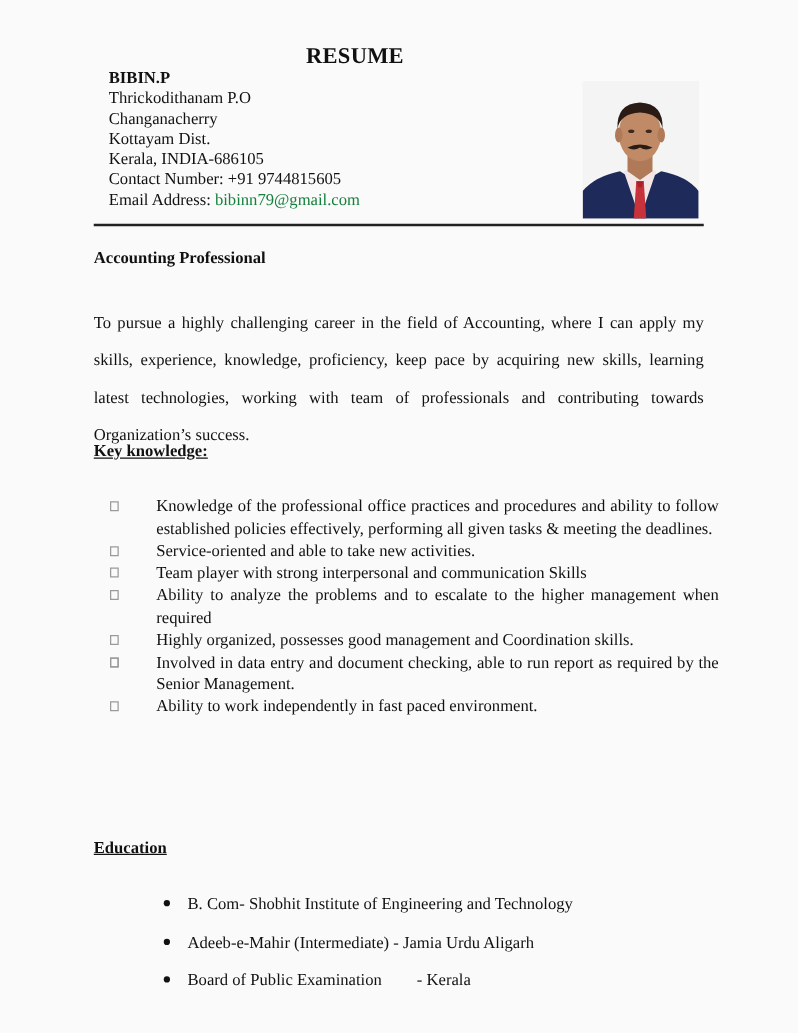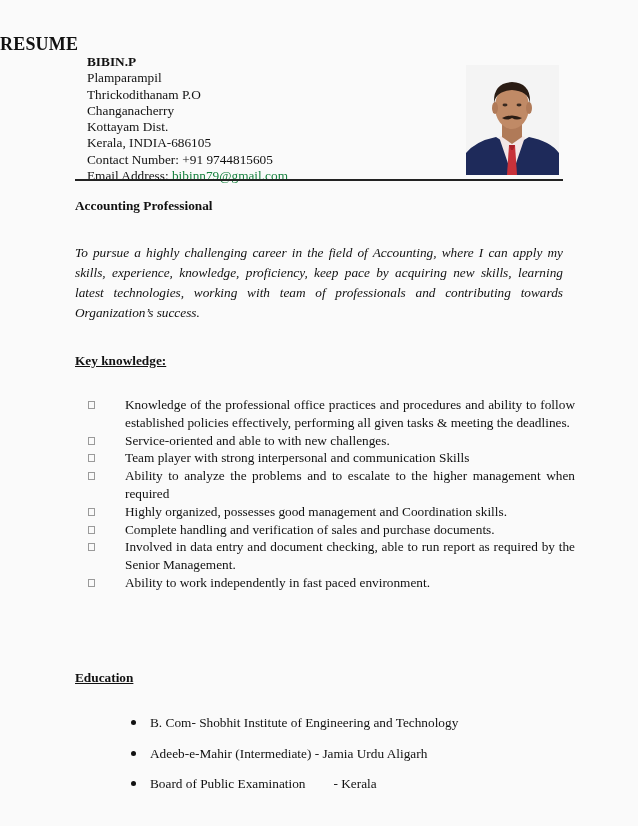--- a/index.html
+++ b/index.html
@@ -20,21 +20,21 @@
       position: absolute;
       left: 75px;
       top: 0;
       width: 488px;
     }
     .title {
       position: absolute;
       left: 0;
       top: 34px;
       width: 568px;
-      text-align: left;
+      text-align: center;
       font-weight: bold;
       font-size: 18px;
       letter-spacing: 0.2px;
     }
     .header-block {
       position: absolute;
       left: 0;
       top: 54px;
       line-height: 16.3px;
       margin-left: 12px;
@@ -67,22 +67,21 @@
       left: 0;
       top: 198px;
       font-weight: bold;
     }
     .objective {
       position: absolute;
       left: 0;
       top: 243px;
       width: 488px;
       text-align: justify;
-      line-height: 20px;
-      font-style: italic;
+      line-height: 30px;
     }
     .section-heading {
       position: absolute;
       left: 0;
       font-weight: bold;
       text-decoration: underline;
     }
     .strengths {
       position: absolute;
       left: 0;
@@ -137,21 +136,20 @@
   </style>
 </head>
 <body>
 
 <div class="title">RESUME</div>
 
 <div class="page">
 
   <div class="header-block">
     <div class="name">BIBIN.P</div>
-    <div>Plamparampil</div>
     <div>Thrickodithanam P.O</div>
     <div>Changanacherry</div>
     <div>Kottayam Dist.</div>
     <div>Kerala, INDIA-686105</div>
     <div>
       <span>Contact Number: </span><span>+91 9744815605</span>
     </div>
     <div>
       <span>Email Address: </span><a>bibinn79@gmail.com</a>
     </div>
@@ -187,25 +185,25 @@
   <div class="rule"></div>
 
   <div class="role">Accounting Professional</div>
 
   <div class="objective">To pursue a highly challenging career in the field of Accounting, where I can apply my skills, experience, knowledge, proficiency, keep pace by acquiring new skills, learning latest technologies, working with team of professionals and contributing towards Organization’s success.</div>
 
   <div class="section-heading" style="top:353px;">Key knowledge:</div>
 
   <ul class="strengths">
     <li><span class="box"></span><span>Knowledge of the professional office practices and procedures and ability to follow established policies effectively, performing all given tasks &amp; meeting the deadlines.</span></li>
-    <li><span class="box"></span><span>Service-oriented and able to with new challenges.</span></li>
+    <li><span class="box"></span><span>Service-oriented and able to take new activities.</span></li>
     <li><span class="box"></span><span>Team player with strong interpersonal and communication Skills</span></li>
     <li><span class="box"></span><span>Ability to analyze the problems and to escalate to the higher management when required</span></li>
     <li><span class="box"></span><span>Highly organized, possesses good management and Coordination skills.</span></li>
-    <li><span class="box"></span><span>Complete handling and verification of sales and purchase documents.</span></li>
+    <li><span class="box"></span></li>
     <li><span class="box"></span><span>Involved in data entry and document checking, able to run report as required by the Senior Management.</span></li>
     <li><span class="box"></span><span>Ability to work independently in fast paced environment.</span></li>
   </ul>
 
   <div class="section-heading" style="top:670px;">Education</div>
 
   <ul class="education">
     <li><span class="dot"></span><span>B. Com- Shobhit Institute of Engineering and Technology</span></li>
     <li><span class="dot"></span><span>Adeeb-e-Mahir (Intermediate) - Jamia Urdu Aligarh</span></li>
     <li><span class="dot"></span><span>Board of Public Examination</span><span class="edu-gap"></span><span>- Kerala</span></li>

